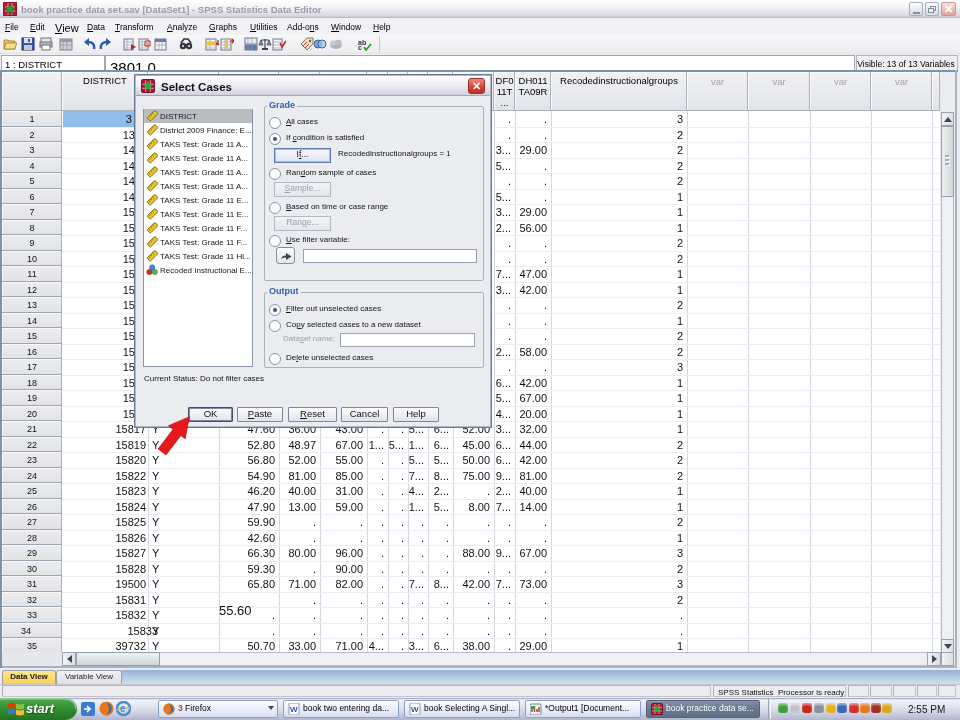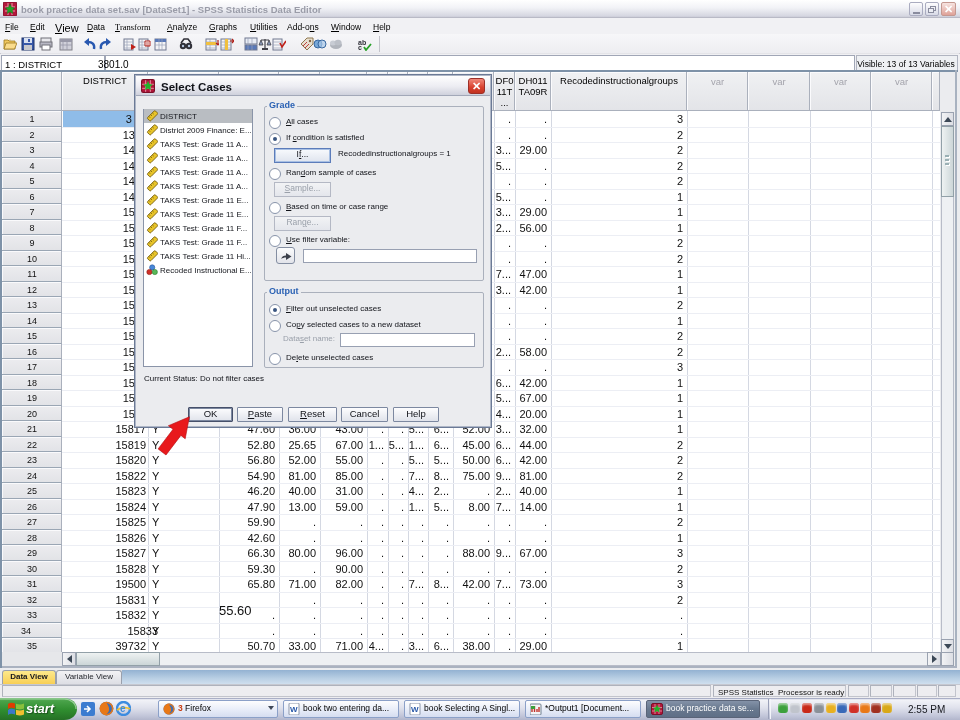--- a/index.html
+++ b/index.html
@@ -19,21 +19,21 @@
 <div class="abs" style="left:925px;top:2px;width:14px;height:14px;border-radius:2px;border:1px solid #aaacc0;background:linear-gradient(#fdfdfe,#d8dae6);">
     <div class="abs" style="left:4px;top:3px;width:6px;height:5px;border:1px solid #8a8c9e;"></div>
     <div class="abs" style="left:2px;top:5px;width:6px;height:5px;border:1px solid #8a8c9e;background:#eceef4;"></div>
   </div>
 <div class="abs" style="left:941px;top:2px;width:15px;height:14px;border-radius:2px;border:1px solid #c49890;background:linear-gradient(#f6e4e0,#dfa298);color:#fff;font-size:11px;font-weight:bold;text-align:center;line-height:13px;">✕</div>
 <div class="abs" style="left:0;top:18px;width:960px;height:16px;background:#f1f1f4;"></div>
 <div class="abs" style="left:5px;top:22px;font-size:8.5px;color:#000;"><span style="text-decoration:underline">F</span>ile</div>
 <div class="abs" style="left:30px;top:22px;font-size:8.5px;color:#000;"><span style="text-decoration:underline">E</span>dit</div>
 <div class="abs" style="left:55px;top:22px;font-size:11px;color:#000;"><span style="text-decoration:underline">V</span>iew</div>
 <div class="abs" style="left:87px;top:22px;font-size:8.5px;color:#000;"><span style="text-decoration:underline">D</span>ata</div>
-<div class="abs" style="left:115px;top:22px;font-size:8.5px;color:#000;font-family:Liberation Serif, serif;"><span style="text-decoration:underline">T</span>ransform</div>
+<div class="abs" style="left:115px;top:22px;font-size:8.5px;color:#000;"><span style="text-decoration:underline">T</span>ransform</div>
 <div class="abs" style="left:167px;top:22px;font-size:8.5px;color:#000;"><span style="text-decoration:underline">A</span>nalyze</div>
 <div class="abs" style="left:209px;top:22px;font-size:8.5px;color:#000;"><span style="text-decoration:underline">G</span>raphs</div>
 <div class="abs" style="left:250px;top:22px;font-size:8.5px;color:#000;"><span style="text-decoration:underline">U</span>tilities</div>
 <div class="abs" style="left:287px;top:22px;font-size:8.5px;color:#000;">Add-o<span style="text-decoration:underline">n</span>s</div>
 <div class="abs" style="left:331px;top:22px;font-size:8.5px;color:#000;"><span style="text-decoration:underline">W</span>indow</div>
 <div class="abs" style="left:373px;top:22px;font-size:8.5px;color:#000;"><span style="text-decoration:underline">H</span>elp</div>
 <div class="abs" style="left:0;top:34px;width:960px;height:20px;background:linear-gradient(#f7f7f9,#ededf1);border-bottom:1px solid #c9c9d1;"></div>
 <div class="abs" style="left:379px;top:36px;width:1px;height:16px;background:#c4c4cc;"></div>
 <div class="abs" style="left:1px;top:53px;width:958px;height:1px;background:#e4e4e8;"></div>
 <svg class="abs" style="left:3px;top:37px" width="14" height="14" viewBox="0 0 14 14">
@@ -131,21 +131,21 @@
   </svg>
 <svg class="abs" style="left:358px;top:37px" width="14" height="14" viewBox="0 0 14 14">
     <text x="0" y="8" font-size="7" font-weight="bold" fill="#303038" font-family="Liberation Sans">ab</text>
     <text x="0" y="13" font-size="7" font-weight="bold" fill="#303038" font-family="Liberation Sans">c</text>
     <path d="M6 10l2 3 5-6" stroke="#28a028" stroke-width="1.8" fill="none"></path>
   </svg>
 <div class="abs" style="left:0;top:54px;width:960px;height:18px;background:#f0f0f3;"></div>
 <div class="abs" style="left:1px;top:55px;width:104px;height:17px;background:#fff;border:1px solid #a0a6b6;"></div>
 <div class="abs" style="left:5px;top:59px;font-size:9.5px;color:#000;">1 : DISTRICT</div>
 <div class="abs" style="left:105px;top:55px;width:750px;height:17px;background:#fff;border:1px solid #a0a6b6;"></div>
-<div class="abs" style="left:98px;top:59px;font-size:10px;color:#000;">3801.0</div>
+<div class="abs" style="left:110px;top:59px;font-size:15px;color:#000;">3801.0</div>
 <div class="abs" style="left:856px;top:55px;width:102px;height:17px;background:#eef0f3;border:1px solid #b0b4c0;"></div>
 <div class="abs" style="left:857px;top:59px;width:98px;text-align:center;font-size:8.5px;color:#000;white-space:nowrap;">Visible: 13 of 13 Variables</div>
 <div class="abs" style="left:0;top:70px;width:958px;height:2px;background:#7e92a8;"></div>
 <div class="abs" style="left:0;top:70px;width:2px;height:598px;background:#7e92a8;"></div>
 <div class="abs" style="left:955px;top:70px;width:2px;height:598px;background:#a8b2c0;"></div>
 <div class="abs" style="left:2px;top:111px;width:938px;height:543px;background:#fff;"></div>
 <div class="abs" style="left:2px;top:654px;width:938px;height:-2px;background:#fff;"></div>
 <div class="abs" style="left:2px;top:72px;width:60px;height:39px;background:linear-gradient(#f0f1f3,#e3e4e8);border-right:1px solid #aab0bc;border-bottom:1px solid #aab0bc;box-shadow:inset 1px 1px 0 #fbfbfd;"></div>
 <div class="abs" style="left:62px;top:72px;width:86px;height:39px;background:linear-gradient(#f0f1f3,#e3e4e8);border-right:1px solid #aab0bc;border-bottom:1px solid #aab0bc;box-shadow:inset 1px 1px 0 #fbfbfd;"></div>
 <div class="abs" style="left:62px;top:75px;width:86px;text-align:center;font-size:9.5px;color:#000;line-height:11px;">DISTRICT</div>
@@ -385,21 +385,21 @@
 <div class="abs" style="left:388px;top:423px;width:16px;text-align:right;font-size:11px;color:#111;">.</div>
 <div class="abs" style="left:408px;top:423px;width:16px;text-align:right;font-size:11px;color:#111;">5...</div>
 <div class="abs" style="left:428px;top:423px;width:21px;text-align:right;font-size:11px;color:#111;">6...</div>
 <div class="abs" style="left:453px;top:423px;width:37px;text-align:right;font-size:11px;color:#111;">52.00</div>
 <div class="abs" style="left:494px;top:423px;width:17px;text-align:right;font-size:11px;color:#111;">3...</div>
 <div class="abs" style="left:515px;top:423px;width:32px;text-align:right;font-size:11px;color:#111;">32.00</div>
 <div class="abs" style="left:551px;top:423px;width:132px;text-align:right;font-size:11px;color:#111;">1</div>
 <div class="abs" style="left:62px;top:439px;width:84px;text-align:right;font-size:11px;color:#111;">15819</div>
 <div class="abs" style="left:152px;top:439px;font-size:11px;color:#111;">Y</div>
 <div class="abs" style="left:219px;top:439px;width:56px;text-align:right;font-size:11px;color:#111;">52.80</div>
-<div class="abs" style="left:279px;top:439px;width:37px;text-align:right;font-size:11px;color:#111;">25.65</div>
+<div class="abs" style="left:279px;top:439px;width:37px;text-align:right;font-size:11px;color:#111;">48.97</div>
 <div class="abs" style="left:320px;top:439px;width:43px;text-align:right;font-size:11px;color:#111;">67.00</div>
 <div class="abs" style="left:367px;top:439px;width:17px;text-align:right;font-size:11px;color:#111;">1...</div>
 <div class="abs" style="left:388px;top:439px;width:16px;text-align:right;font-size:11px;color:#111;">5...</div>
 <div class="abs" style="left:408px;top:439px;width:16px;text-align:right;font-size:11px;color:#111;">1...</div>
 <div class="abs" style="left:428px;top:439px;width:21px;text-align:right;font-size:11px;color:#111;">6...</div>
 <div class="abs" style="left:453px;top:439px;width:37px;text-align:right;font-size:11px;color:#111;">45.00</div>
 <div class="abs" style="left:494px;top:439px;width:17px;text-align:right;font-size:11px;color:#111;">6...</div>
 <div class="abs" style="left:515px;top:439px;width:32px;text-align:right;font-size:11px;color:#111;">44.00</div>
 <div class="abs" style="left:551px;top:439px;width:132px;text-align:right;font-size:11px;color:#111;">2</div>
 <div class="abs" style="left:62px;top:454px;width:84px;text-align:right;font-size:11px;color:#111;">15820</div>

